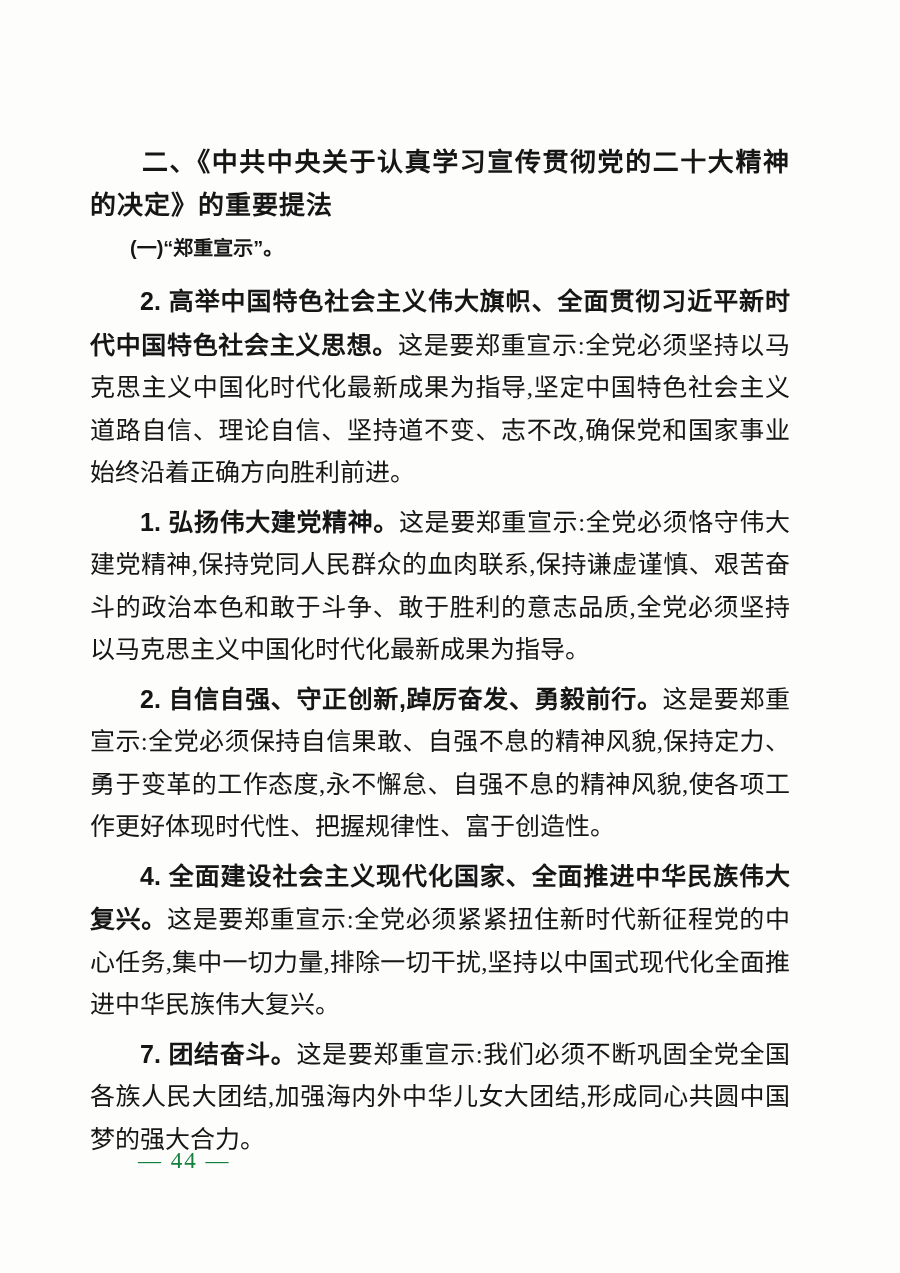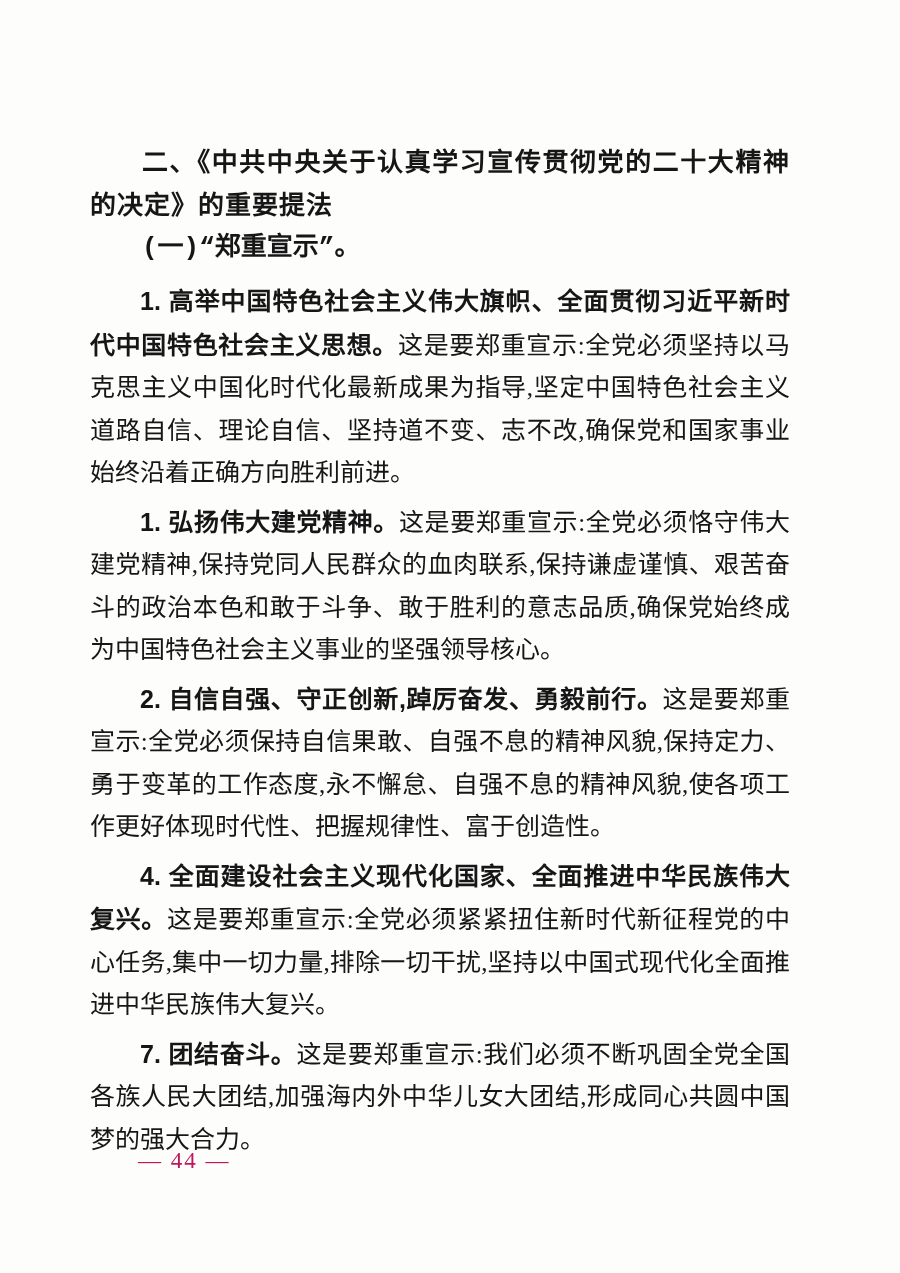--- a/index.html
+++ b/index.html
@@ -24,23 +24,23 @@
     font-weight: 700;
     font-size: 26px;
     line-height: 43px;
     letter-spacing: 1px;
     text-indent: 2em;
     text-align: justify;
     text-justify: inter-character;
     margin: 0;
   }
   .doc-subheading {
-    font-family: Liberation Mono, monospace;
+    font-family: Liberation Sans, sans-serif;
     font-weight: 700;
-    font-size: 26px;
+    font-size: 20px;
     line-height: 43px;
     text-indent: 2em;
     margin: 0 0 10px 0;
   }
   .doc-paragraph {
     font-size: 25px;
     line-height: 42.5px;
     text-indent: 2em;
     text-align: justify;
     text-justify: inter-character;
@@ -52,36 +52,36 @@
   }
   .doc-paragraph .body-text {
     font-weight: 400;
   }
   .page-number {
     position: absolute;
     left: 138px;
     top: 1148px;
     font-size: 23px;
     letter-spacing: 2px;
-    color: #be185d;
+    color: #15803d;
     font-family: "Liberation Serif", "DejaVu Serif", serif;
   }
 </style>
 </head>
 <body>
 
 <div class="page">
 
   <h1 class="doc-heading">二、《中共中央关于认真学习宣传贯彻党的二十大精神的决定》的重要提法</h1>
 
   <h2 class="doc-subheading">(一)“郑重宣示”。</h2>
 
-  <p class="doc-paragraph"><span class="lead">1. 高举中国特色社会主义伟大旗帜、全面贯彻习近平新时代中国特色社会主义思想。</span><span class="body-text">这是要郑重宣示:全党必须坚持以马克思主义中国化时代化最新成果为指导,坚定中国特色社会主义道路自信、理论自信、坚持道不变、志不改,确保党和国家事业始终沿着正确方向胜利前进。</span></p>
+  <p class="doc-paragraph"><span class="lead">2. 高举中国特色社会主义伟大旗帜、全面贯彻习近平新时代中国特色社会主义思想。</span><span class="body-text">这是要郑重宣示:全党必须坚持以马克思主义中国化时代化最新成果为指导,坚定中国特色社会主义道路自信、理论自信、坚持道不变、志不改,确保党和国家事业始终沿着正确方向胜利前进。</span></p>
 
-  <p class="doc-paragraph"><span class="lead">1. 弘扬伟大建党精神。</span><span class="body-text">这是要郑重宣示:全党必须恪守伟大建党精神,保持党同人民群众的血肉联系,保持谦虚谨慎、艰苦奋斗的政治本色和敢于斗争、敢于胜利的意志品质,确保党始终成为中国特色社会主义事业的坚强领导核心。</span></p>
+  <p class="doc-paragraph"><span class="lead">1. 弘扬伟大建党精神。</span><span class="body-text">这是要郑重宣示:全党必须恪守伟大建党精神,保持党同人民群众的血肉联系,保持谦虚谨慎、艰苦奋斗的政治本色和敢于斗争、敢于胜利的意志品质,全党必须坚持以马克思主义中国化时代化最新成果为指导。</span></p>
 
   <p class="doc-paragraph"><span class="lead">2. 自信自强、守正创新,踔厉奋发、勇毅前行。</span><span class="body-text">这是要郑重宣示:全党必须保持自信果敢、自强不息的精神风貌,保持定力、勇于变革的工作态度,永不懈怠、自强不息的精神风貌,使各项工作更好体现时代性、把握规律性、富于创造性。</span></p>
 
   <p class="doc-paragraph"><span class="lead">4. 全面建设社会主义现代化国家、全面推进中华民族伟大复兴。</span><span class="body-text">这是要郑重宣示:全党必须紧紧扭住新时代新征程党的中心任务,集中一切力量,排除一切干扰,坚持以中国式现代化全面推进中华民族伟大复兴。</span></p>
 
   <p class="doc-paragraph"><span class="lead">7. 团结奋斗。</span><span class="body-text">这是要郑重宣示:我们必须不断巩固全党全国各族人民大团结,加强海内外中华儿女大团结,形成同心共圆中国梦的强大合力。</span></p>
 
   <div class="page-number">— 44 —</div>
 
 </div>

